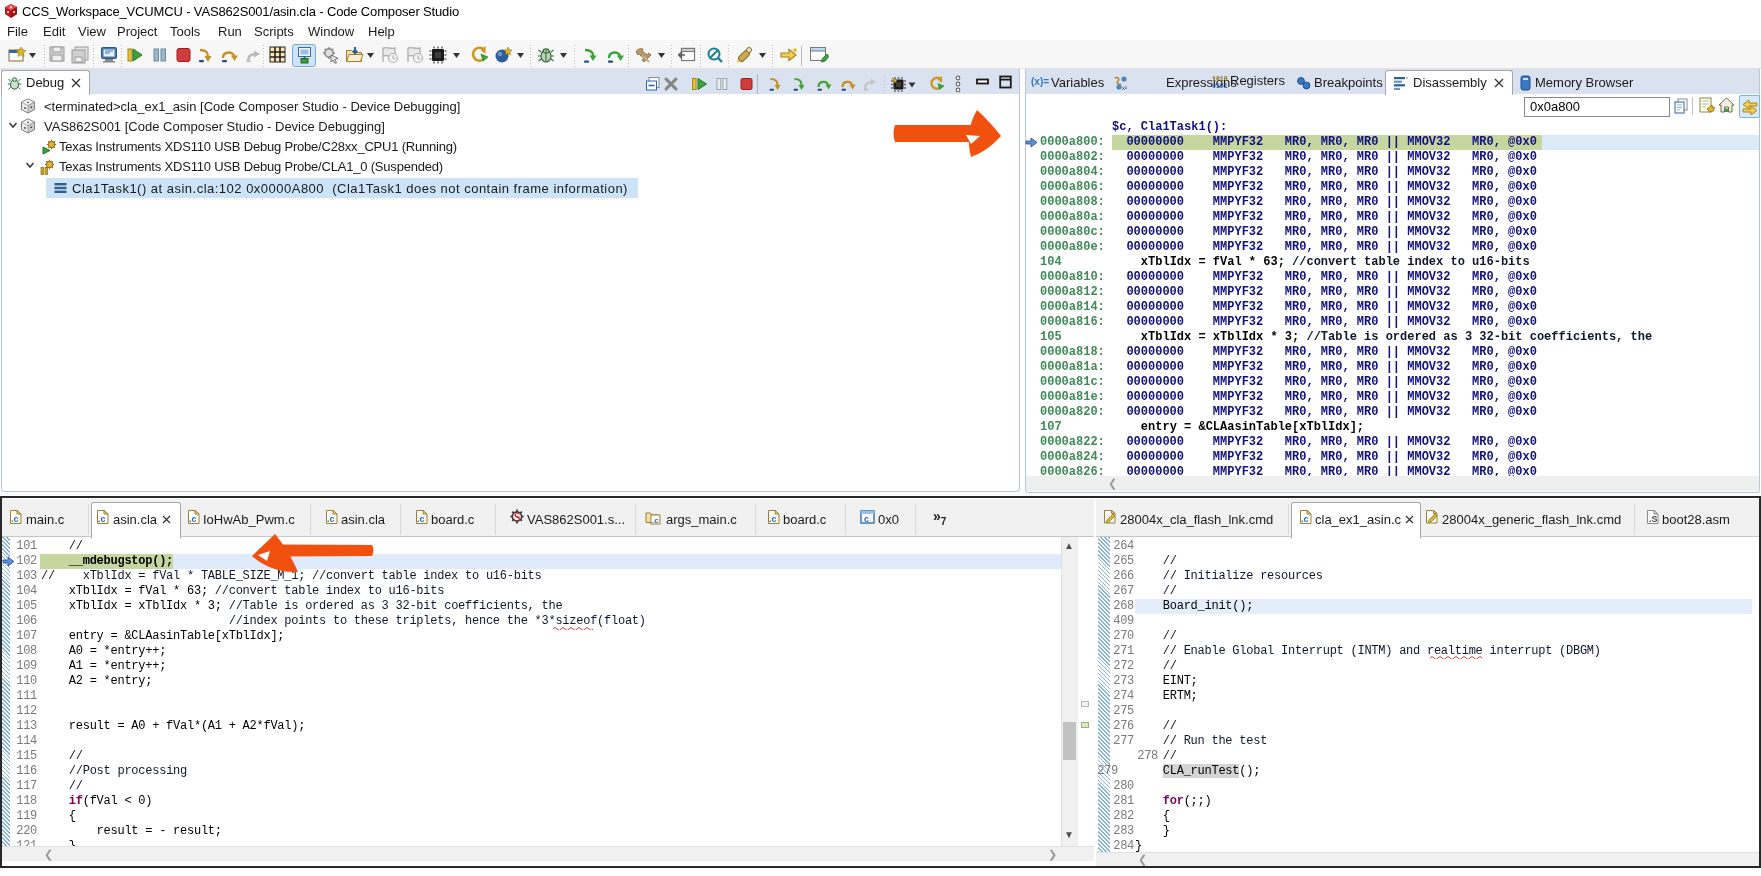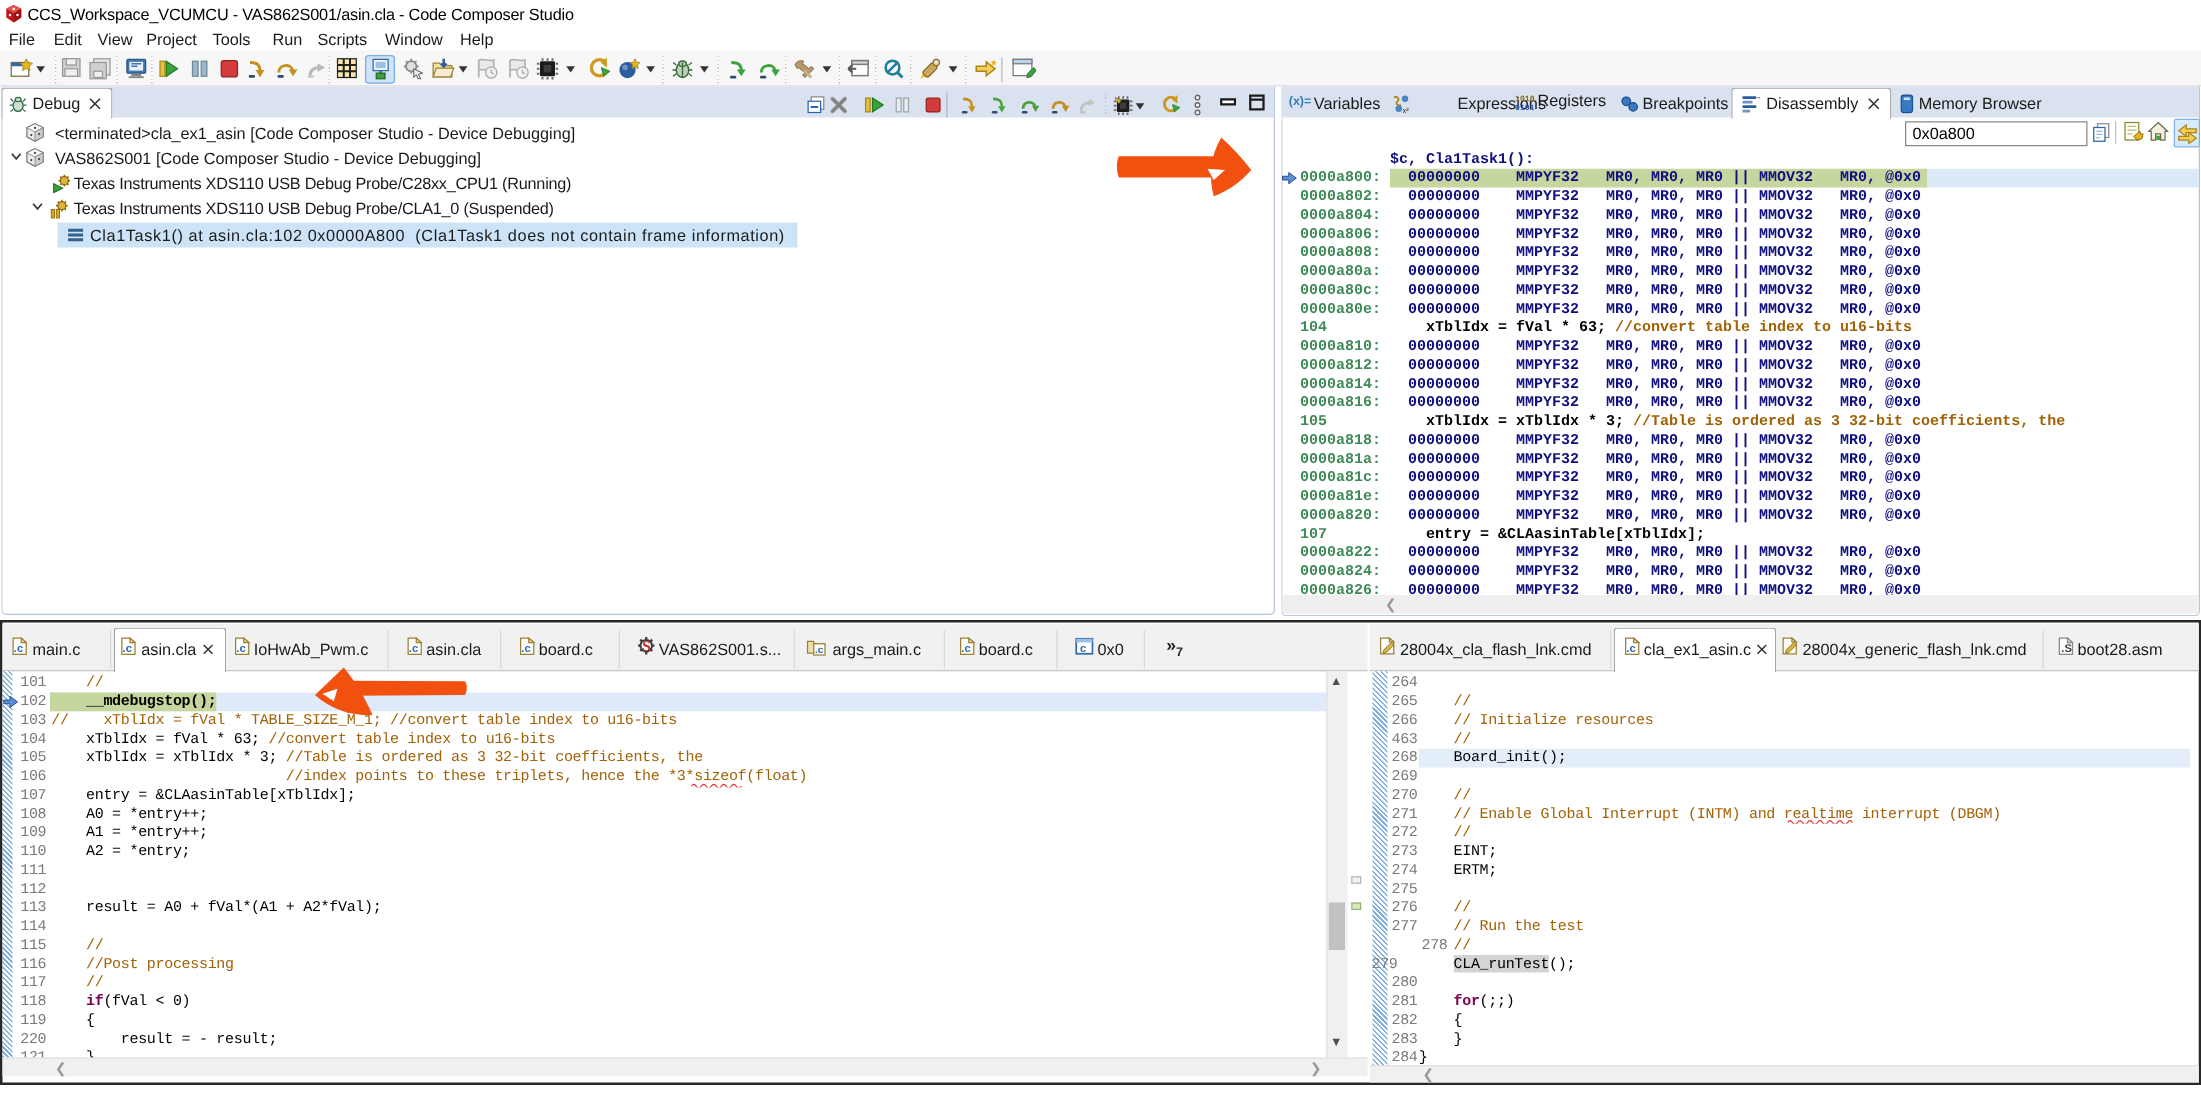--- a/index.html
+++ b/index.html
@@ -4,21 +4,21 @@
 html,body{margin:0;padding:0;width:1761px;height:876px;overflow:hidden;background:#fff;
   font-family:"Liberation Sans",sans-serif;}
 .ab{position:absolute;}
 .t13{font-size:13px;color:#1a1a1a;white-space:pre;}
 .cl{position:absolute;left:41px;font-family:"Liberation Mono",monospace;font-size:12px;
   letter-spacing:-0.25px;line-height:15px;height:15px;white-space:pre;color:#000;}
 .cr{position:absolute;left:1135px;font-family:"Liberation Mono",monospace;font-size:12px;
   letter-spacing:-0.25px;line-height:15px;height:15px;white-space:pre;color:#000;}
 .dl{position:absolute;left:1040px;font-family:"Liberation Mono",monospace;font-size:12px;
   font-weight:bold;letter-spacing:0px;line-height:15px;height:15px;white-space:pre;color:#10107e;}
-.cm{color:#a16207;}
+.cm{color:#0f172a;}
 .kw{color:#7f0055;font-weight:bold;}
 .grn{color:#3f8a57;}
 .ln{position:absolute;width:26px;text-align:right;font-family:"Liberation Mono",monospace;
   font-size:12px;letter-spacing:-0.3px;line-height:15px;color:#7a7a7a;white-space:pre;}
 .sep{position:absolute;top:45px;width:1px;height:22px;
   background:repeating-linear-gradient(to bottom,#bbb 0 1px,#fff 1px 3px);}
 .tabsepL{position:absolute;top:504px;width:1px;height:31px;background:#d9d9d9;}
 .hatch{position:absolute;background:
   repeating-linear-gradient(45deg,#85b2dd 0 1.2px,#ffffff 1.2px 2.8px);}
 .etab{position:absolute;top:502px;height:36px;background:#fff;border:1px solid #a6a6a6;
@@ -609,25 +609,25 @@
  <text x="3" y="12.5" font-size="9" font-weight="bold" fill="#444" font-family="Liberation Sans">.S</text>
 </svg>
 <div class="ab t13" style="left:1662px;top:512px;">boot28.asm</div>
 <div class="ab hatch" style="left:1098px;top:537px;width:12px;height:315px;"></div>
 <div class="ab" style="left:1135px;top:599px;width:617px;height:15px;background:#e4eefb;"></div>
 <div class="ln" style="left:1108px;top:539px;">264</div>
 <div class="ln" style="left:1108px;top:554px;">265</div>
 <div class="cr" style="top:554px">    <span class="cm">//</span></div>
 <div class="ln" style="left:1108px;top:569px;">266</div>
 <div class="cr" style="top:569px">    <span class="cm">// Initialize resources</span></div>
-<div class="ln" style="left:1108px;top:584px;">463</div>
+<div class="ln" style="left:1108px;top:584px;">267</div>
 <div class="cr" style="top:584px">    <span class="cm">//</span></div>
 <div class="ln" style="left:1108px;top:599px;">268</div>
 <div class="cr" style="top:599px">    Board_init();</div>
-<div class="ln" style="left:1108px;top:614px;">269</div>
+<div class="ln" style="left:1108px;top:614px;">409</div>
 <div class="ln" style="left:1108px;top:629px;">270</div>
 <div class="cr" style="top:629px">    <span class="cm">//</span></div>
 <div class="ln" style="left:1108px;top:644px;">271</div>
 <div class="cr" style="top:644px">    <span class="cm">// Enable Global Interrupt (INTM) and realtime interrupt (DBGM)</span></div>
 <div class="ln" style="left:1108px;top:659px;">272</div>
 <div class="cr" style="top:659px">    <span class="cm">//</span></div>
 <div class="ln" style="left:1108px;top:674px;">273</div>
 <div class="cr" style="top:674px">    EINT;</div>
 <div class="ln" style="left:1108px;top:689px;">274</div>
 <div class="cr" style="top:689px">    ERTM;</div>

